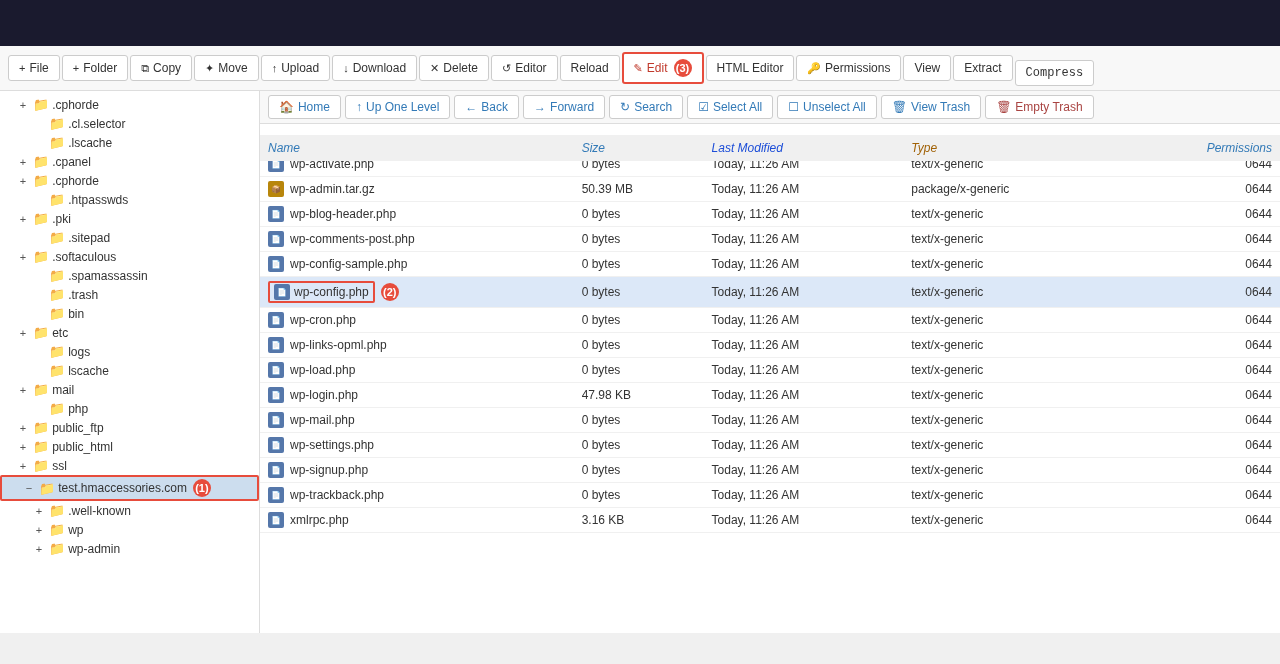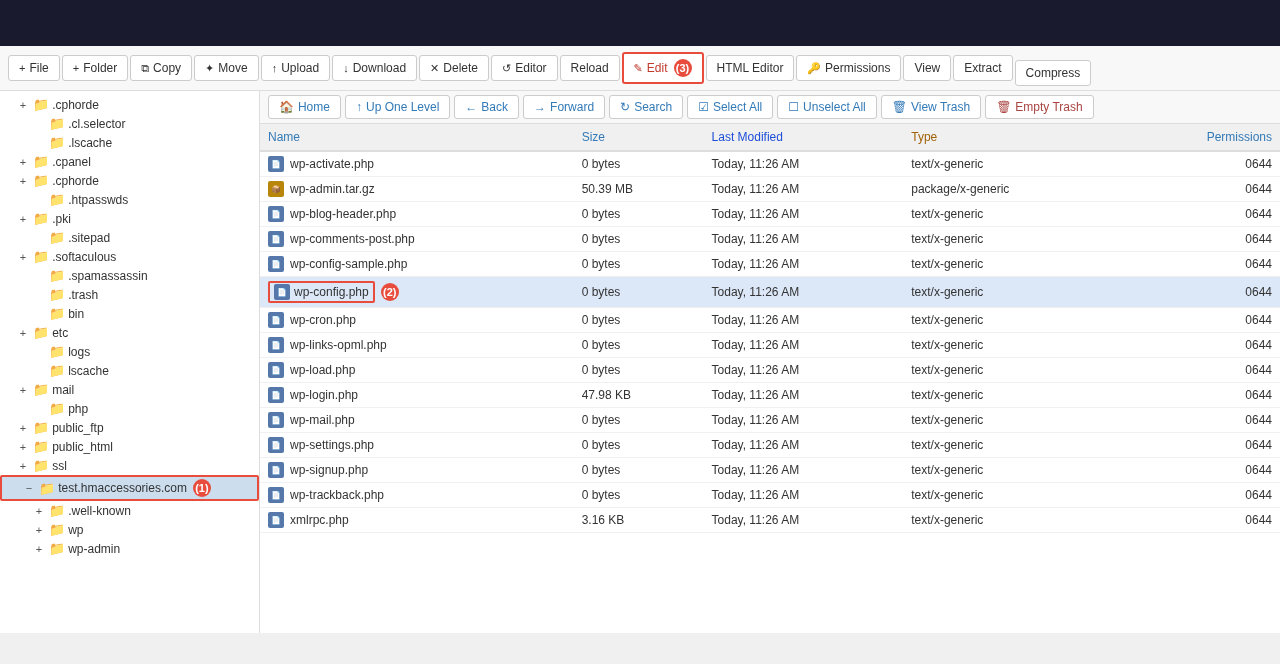--- a/index.html
+++ b/index.html
@@ -191,22 +191,23 @@
       border-collapse: collapse;
     }
     thead th {
       background: #f0f0f0;
       border-bottom: 2px solid #ddd;
       padding: 6px 8px;
       text-align: left;
       font-size: 12px;
       color: #337ab7;
       font-weight: normal;
-      position: sticky; top: 0;
+      position: sticky; top: 11px;
       cursor: pointer;
+      font-style: italic;
     }
     thead th.right { text-align: right; }
     tbody tr { border-bottom: 1px solid #f0f0f0; }
     tbody td {
       padding: 4px 8px;
       font-size: 12px;
       color: #333;
     }
     .annotation-badge {
       display: inline-block;
@@ -287,21 +288,21 @@
   <button class="toolbar-btn">
     <span class="btn-icon">🔑</span>
     <span>Permissions</span>
   </button>
   <button class="toolbar-btn">
     <span>View</span>
   </button>
   <button class="toolbar-btn">
     <span>Extract</span>
   </button>
-  <button class="toolbar-btn" style="margin-top:10px;">
+  <button class="toolbar-btn" style="margin-top:10px;font-family:Liberation Mono, monospace;">
     <span>Compress</span>
   </button>
 </div>
 
 <div class="main-layout">
 
   <div class="sidebar">
     <div class="sidebar-item">
       <span class="indent" style="width:16px"></span>
       <span class="toggle">+</span>

